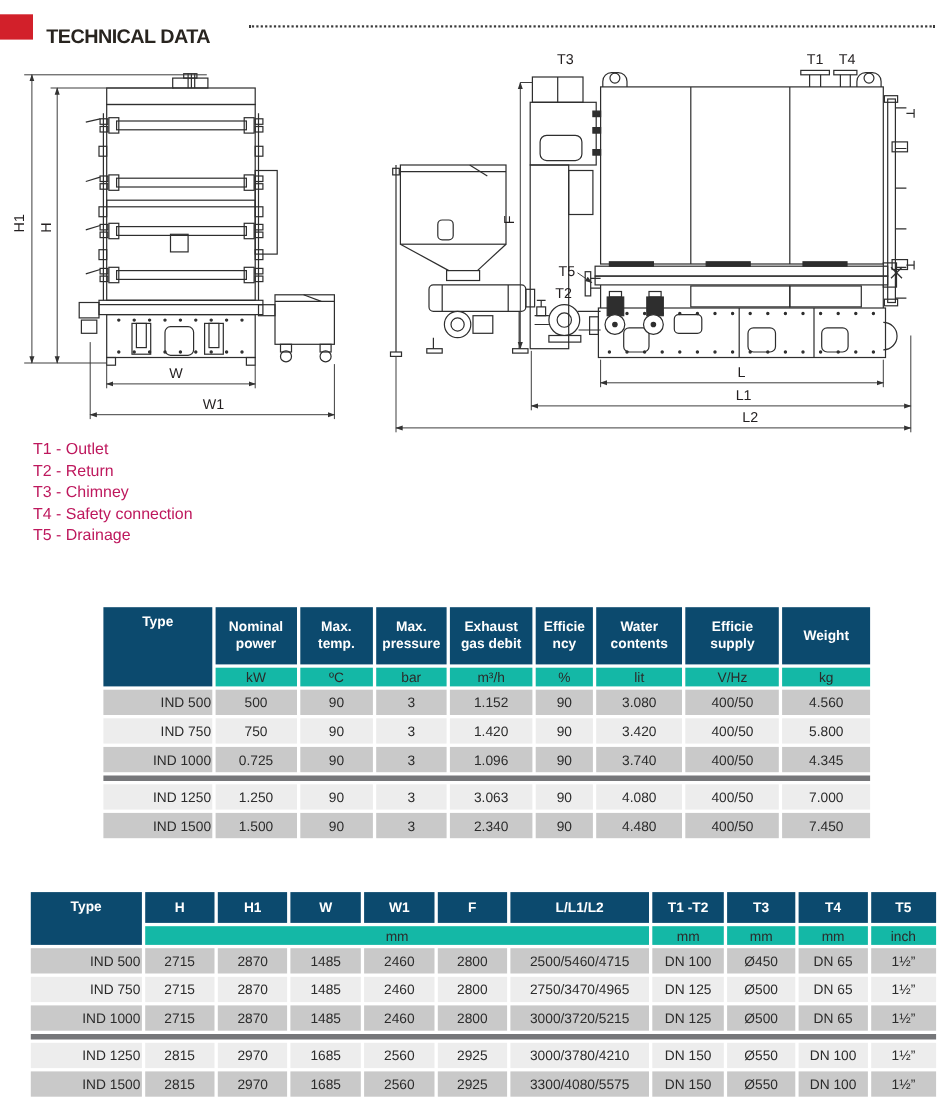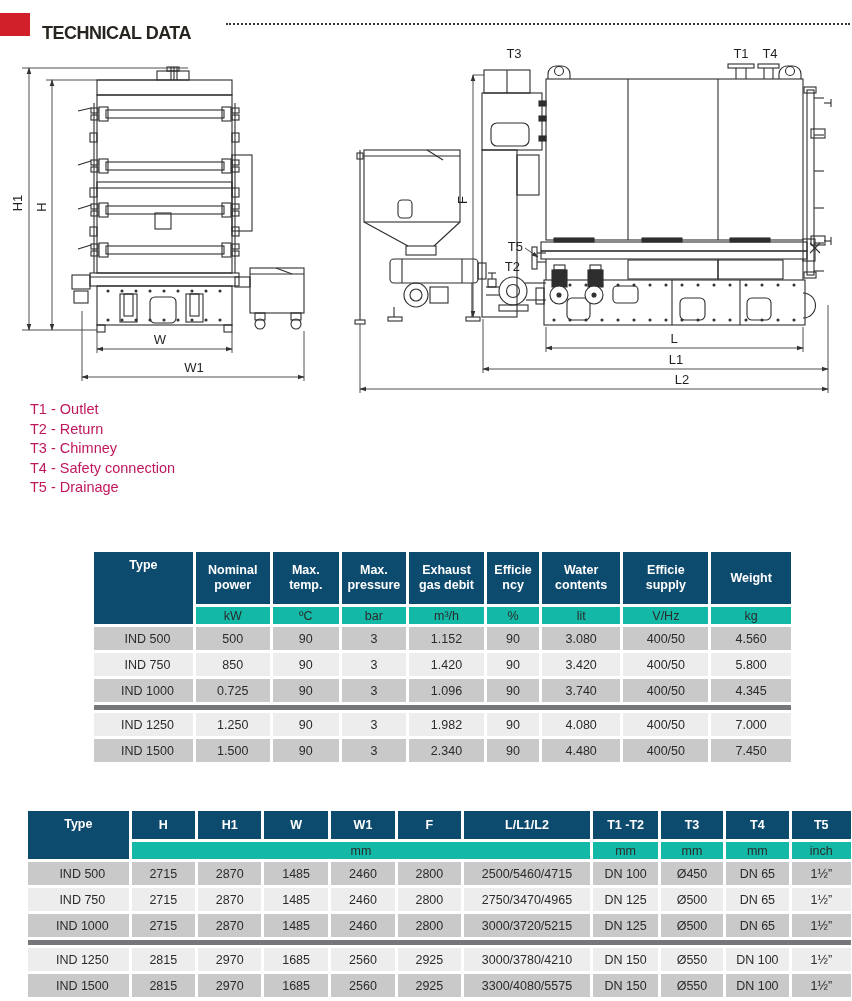--- a/index.html
+++ b/index.html
@@ -26,21 +26,21 @@
   table.spec{left:91px;top:549px;width:703px;}
   table.dims{left:25px;top:808px;width:829px;}
   .datatable th{background:#0c4a6e;color:#ffffff;font-weight:bold;font-size:12.5px;
     text-align:center;vertical-align:middle;padding:4px 1px;white-space:pre-line;line-height:1.18;}
   .datatable th.type-h{vertical-align:top;padding-top:6px;}
   table.spec th{height:44px;}
   table.dims th{height:20px;}
   .datatable tr.units td{background:#14b8a6;color:#2b2b2b;font-size:12.5px;text-align:center;
     padding:0 1px;height:17px;}
   .datatable tbody td{font-size:12.5px;text-align:center;padding:3px 1px;height:17px;color:#2b2b2b;}
-  .datatable tbody td.type{text-align:center;padding-left:9px;}
+  .datatable tbody td.type{text-align:right;padding-left:9px;}
   .datatable tbody tr:nth-of-type(1) td,
   .datatable tbody tr:nth-of-type(3) td,
   .datatable tbody tr:nth-of-type(6) td{background:#c9c9c9;}
   .datatable tbody tr:nth-of-type(2) td,
   .datatable tbody tr:nth-of-type(5) td{background:#ededed;}
   .datatable tr.divider-row td{background:#76777a !important;height:5px;padding:0;line-height:0;}
 </style>
 </head>
 <body>
 
@@ -403,21 +403,21 @@
         <td>3</td>
         <td>1.152</td>
         <td>90</td>
         <td>3.080</td>
         <td>400/50</td>
         <td>4.560</td>
       </tr>
 
       <tr>
         <td class="type">IND 750</td>
-        <td>850</td>
+        <td>750</td>
         <td>90</td>
         <td>3</td>
         <td>1.420</td>
         <td>90</td>
         <td>3.420</td>
         <td>400/50</td>
         <td>5.800</td>
       </tr>
 
       <tr>
@@ -434,21 +434,21 @@
 
     <tr class="divider-row">
         <td colspan="9"></td>
       </tr>
 
       <tr>
         <td class="type">IND 1250</td>
         <td>1.250</td>
         <td>90</td>
         <td>3</td>
-        <td>1.982</td>
+        <td>3.063</td>
         <td>90</td>
         <td>4.080</td>
         <td>400/50</td>
         <td>7.000</td>
       </tr>
 
       <tr>
         <td class="type">IND 1500</td>
         <td>1.500</td>
         <td>90</td>

